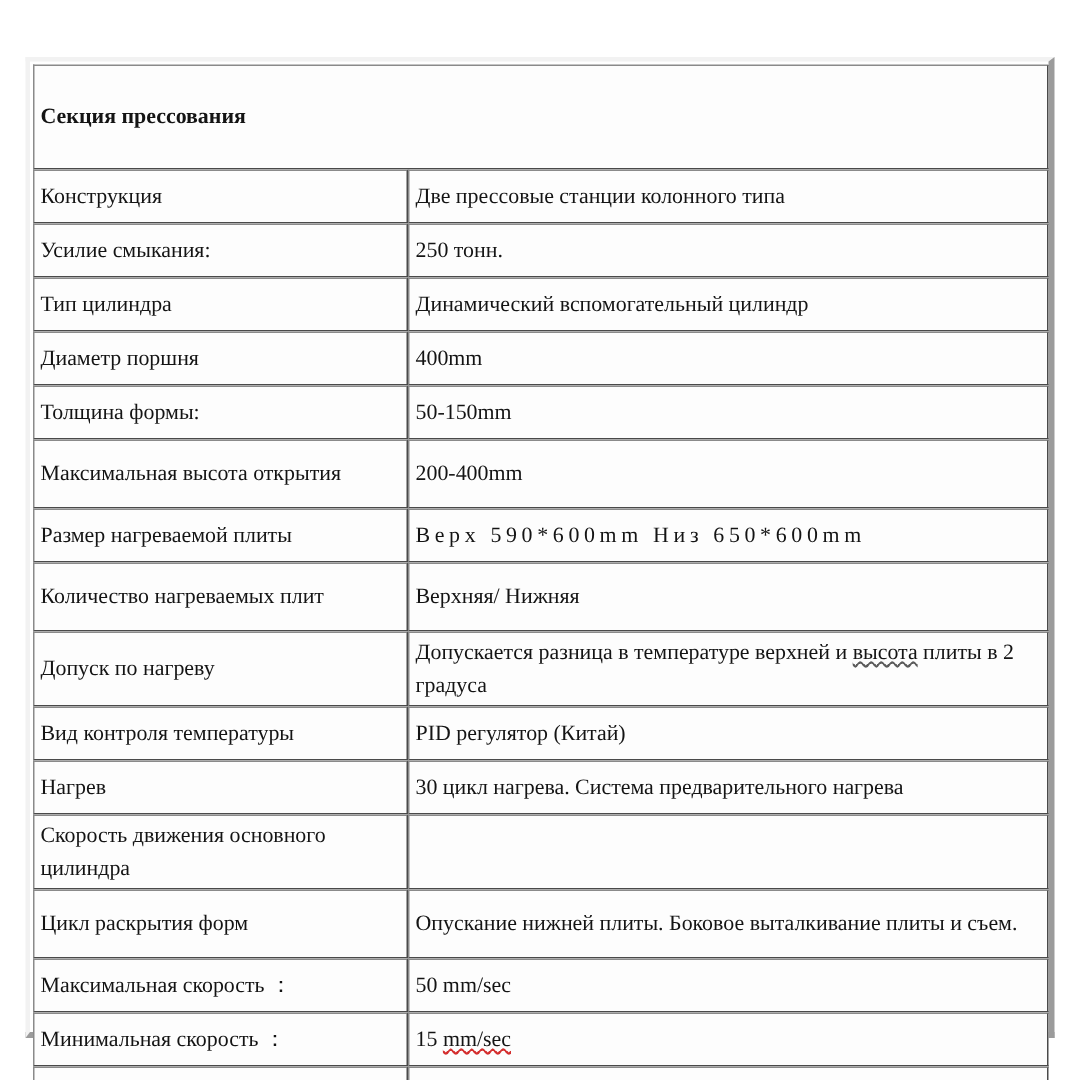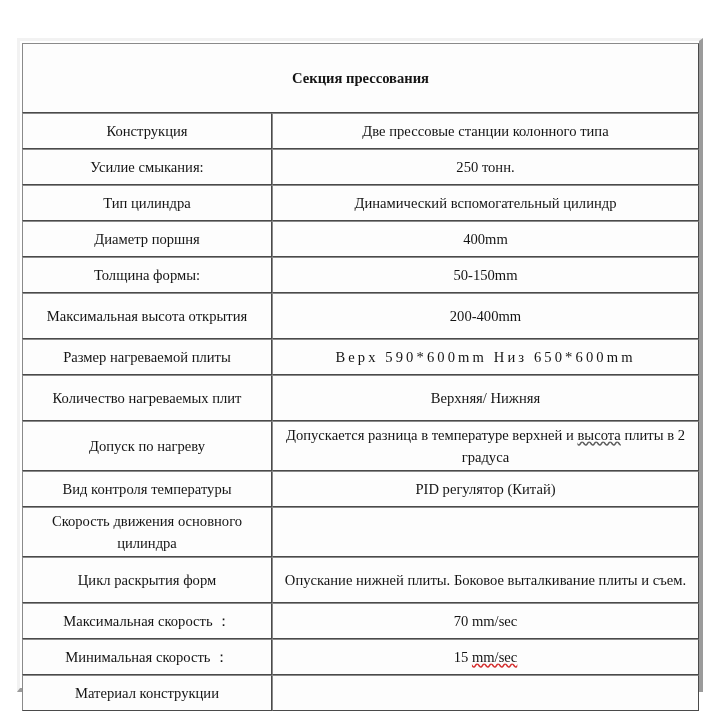--- a/index.html
+++ b/index.html
@@ -49,21 +49,20 @@
 
   table#spec-table td {
     box-sizing: border-box;
     border: 1px solid #4a4a4a;
     border-top-color: #8a8a8a;
     border-left-color: #8a8a8a;
     background: #fdfdfd;
     color: #141414;
     font-size: 14.6px;
     line-height: 22px;
-    text-align: center;
     vertical-align: middle;
     padding: 2px 4px;
     font-family: "Liberation Serif", "DejaVu Serif", serif;
   }
 
   
   col.c-label { width: 250px; }
   col.c-value { width: 427px; }
 
   
@@ -148,30 +147,34 @@
         </tr>
         <tr>
           <td class="r2">Допуск по нагреву</td>
           <td class="r2"><span>Допускается разница в температуре верхней и </span><span class="squiggle-gray">высота</span><span> плиты в 2 градуса</span></td>
         </tr>
         <tr>
           <td class="r1">Вид контроля температуры</td>
           <td class="r1">PID регулятор (Китай)</td>
         </tr>
         <tr>
+          <td class="r1">Нагрев</td>
+          <td class="r1">30 цикл нагрева. Система предварительного нагрева</td>
+        </tr>
+        <tr>
           <td class="r2">Скорость движения основного цилиндра</td>
           <td class="r2"></td>
         </tr>
         <tr>
           <td class="r2">Цикл раскрытия форм</td>
           <td class="r2">Опускание нижней плиты. Боковое выталкивание плиты и съем.</td>
         </tr>
         <tr>
           <td class="r1">Максимальная скорость ：</td>
-          <td class="r1">70 mm/sec</td>
+          <td class="r1">50 mm/sec</td>
         </tr>
         <tr>
           <td class="r1">Минимальная скорость ：</td>
           <td class="r1"><span>15 </span><span class="squiggle-red">mm/sec</span></td>
         </tr>
         <tr>
           <td class="r1">Материал конструкции</td>
           <td class="r1"></td>
         </tr>
       </tbody>

